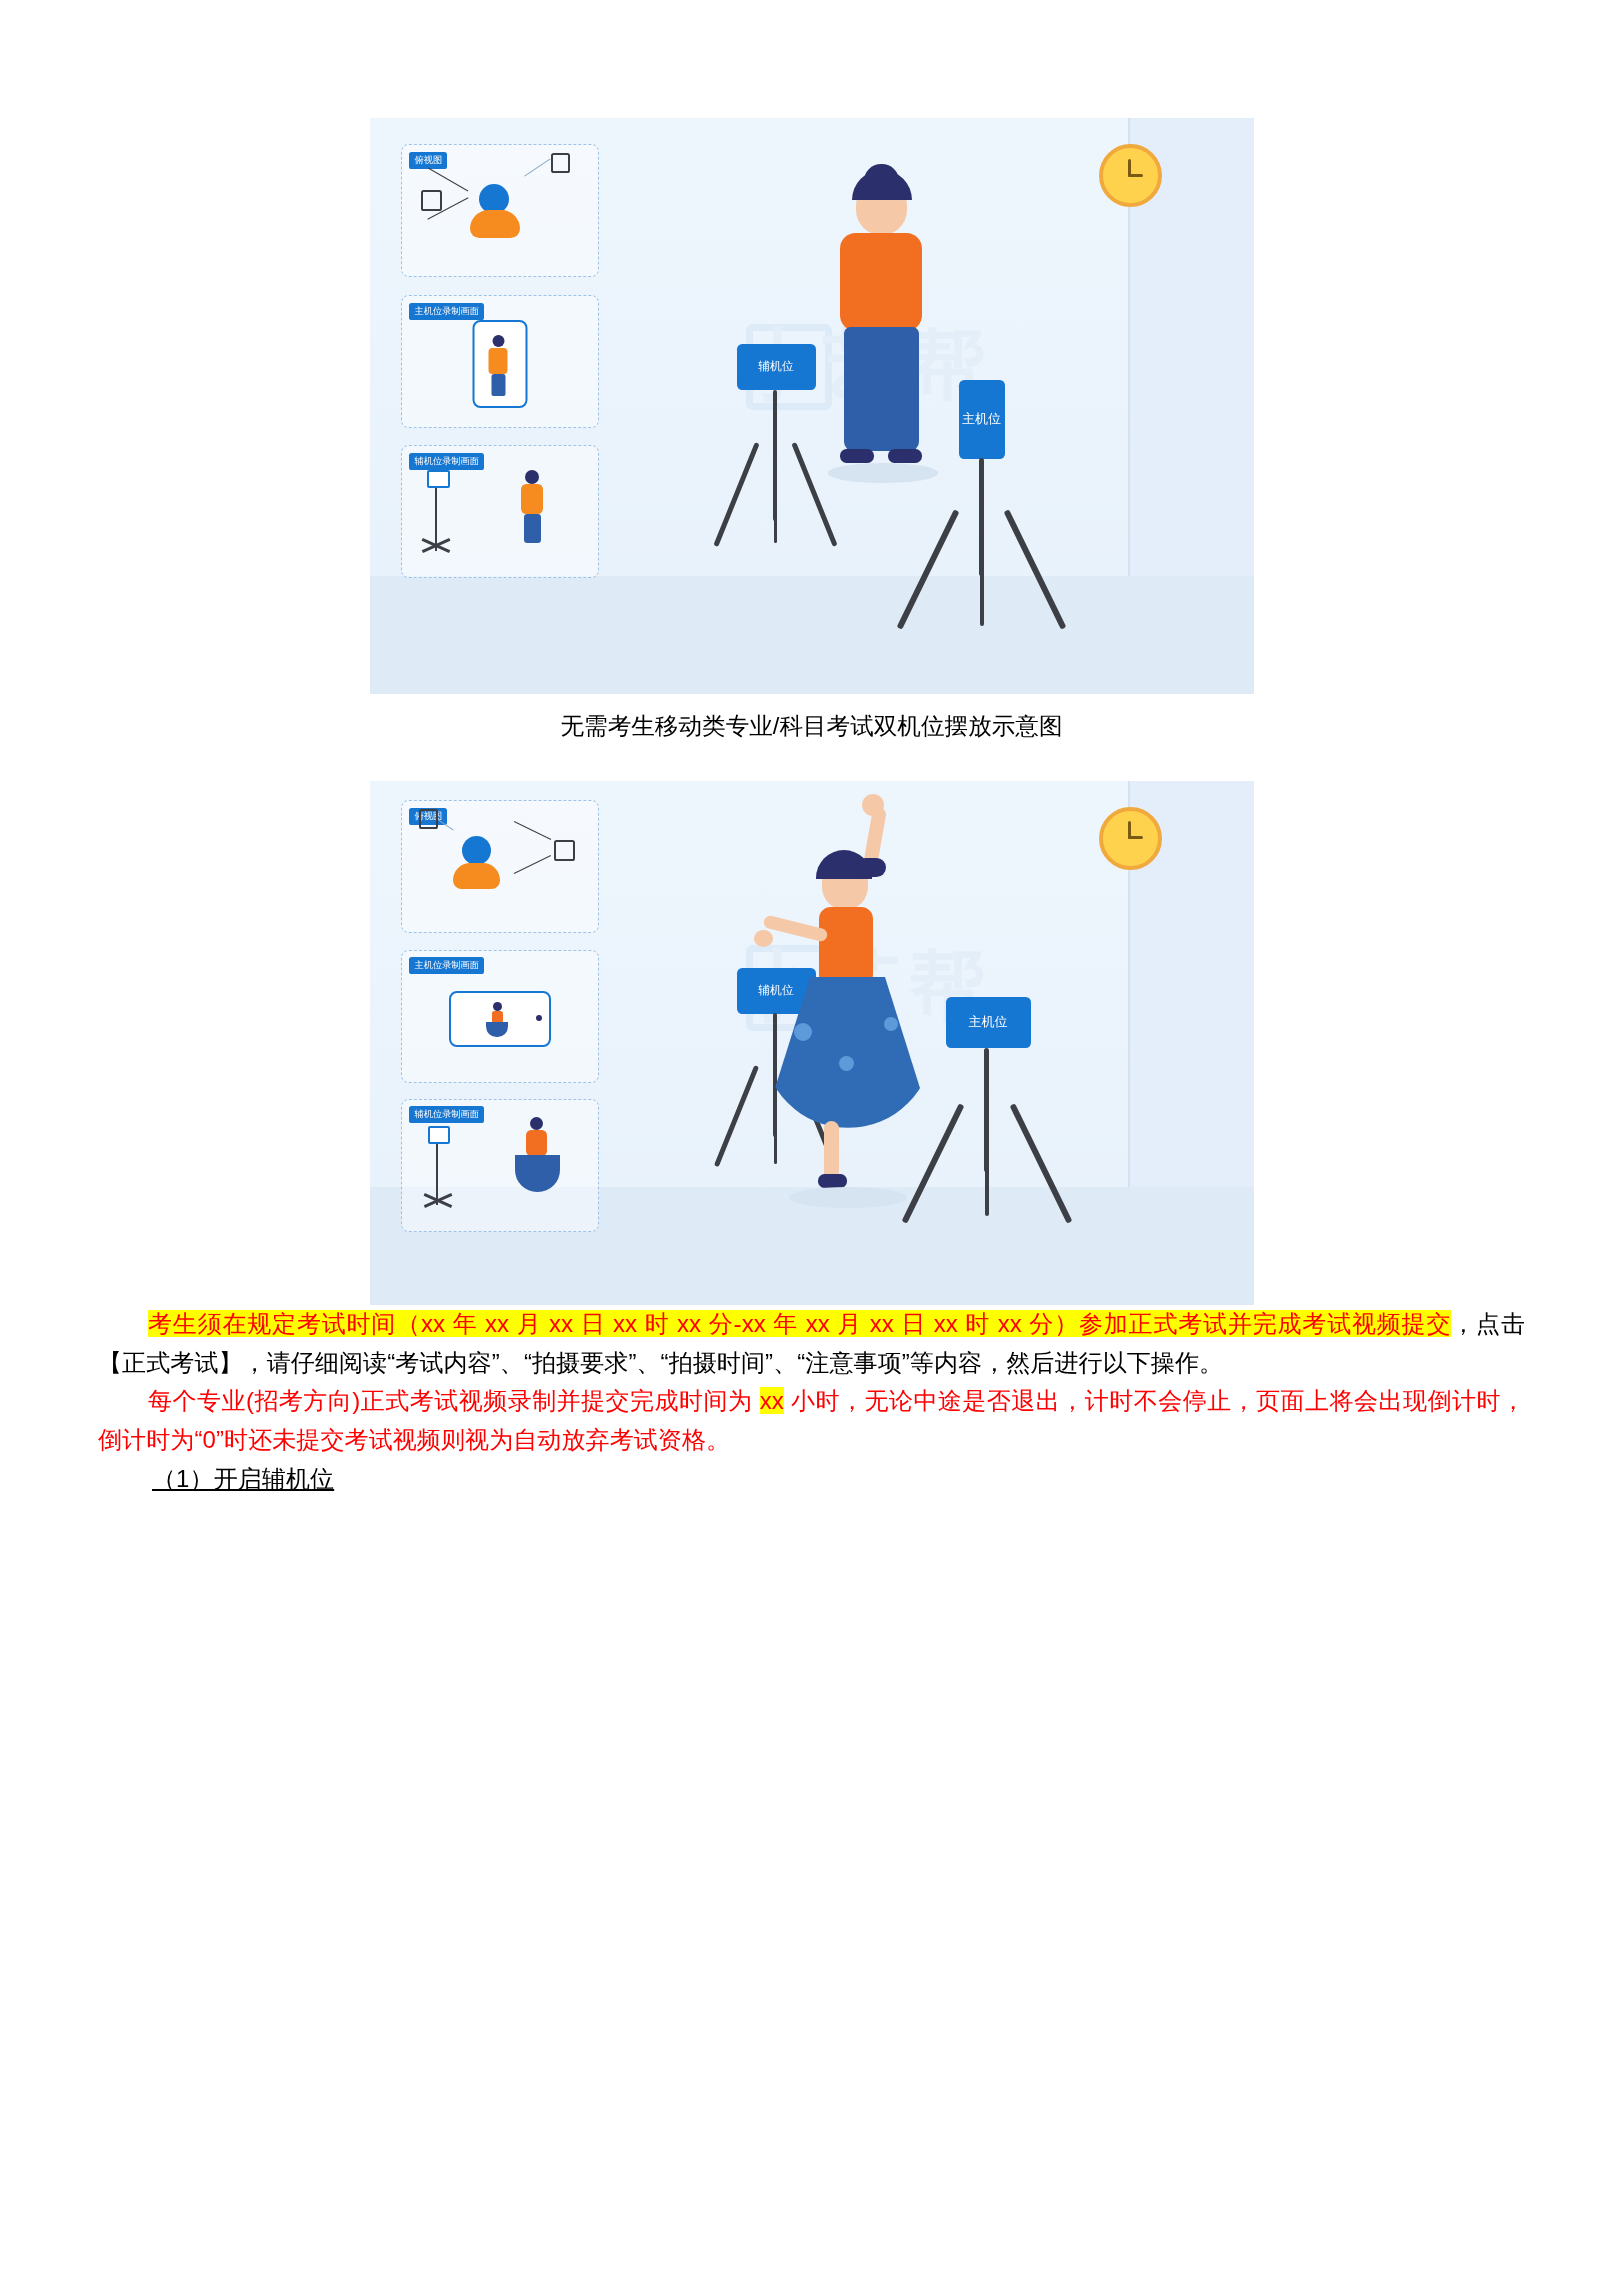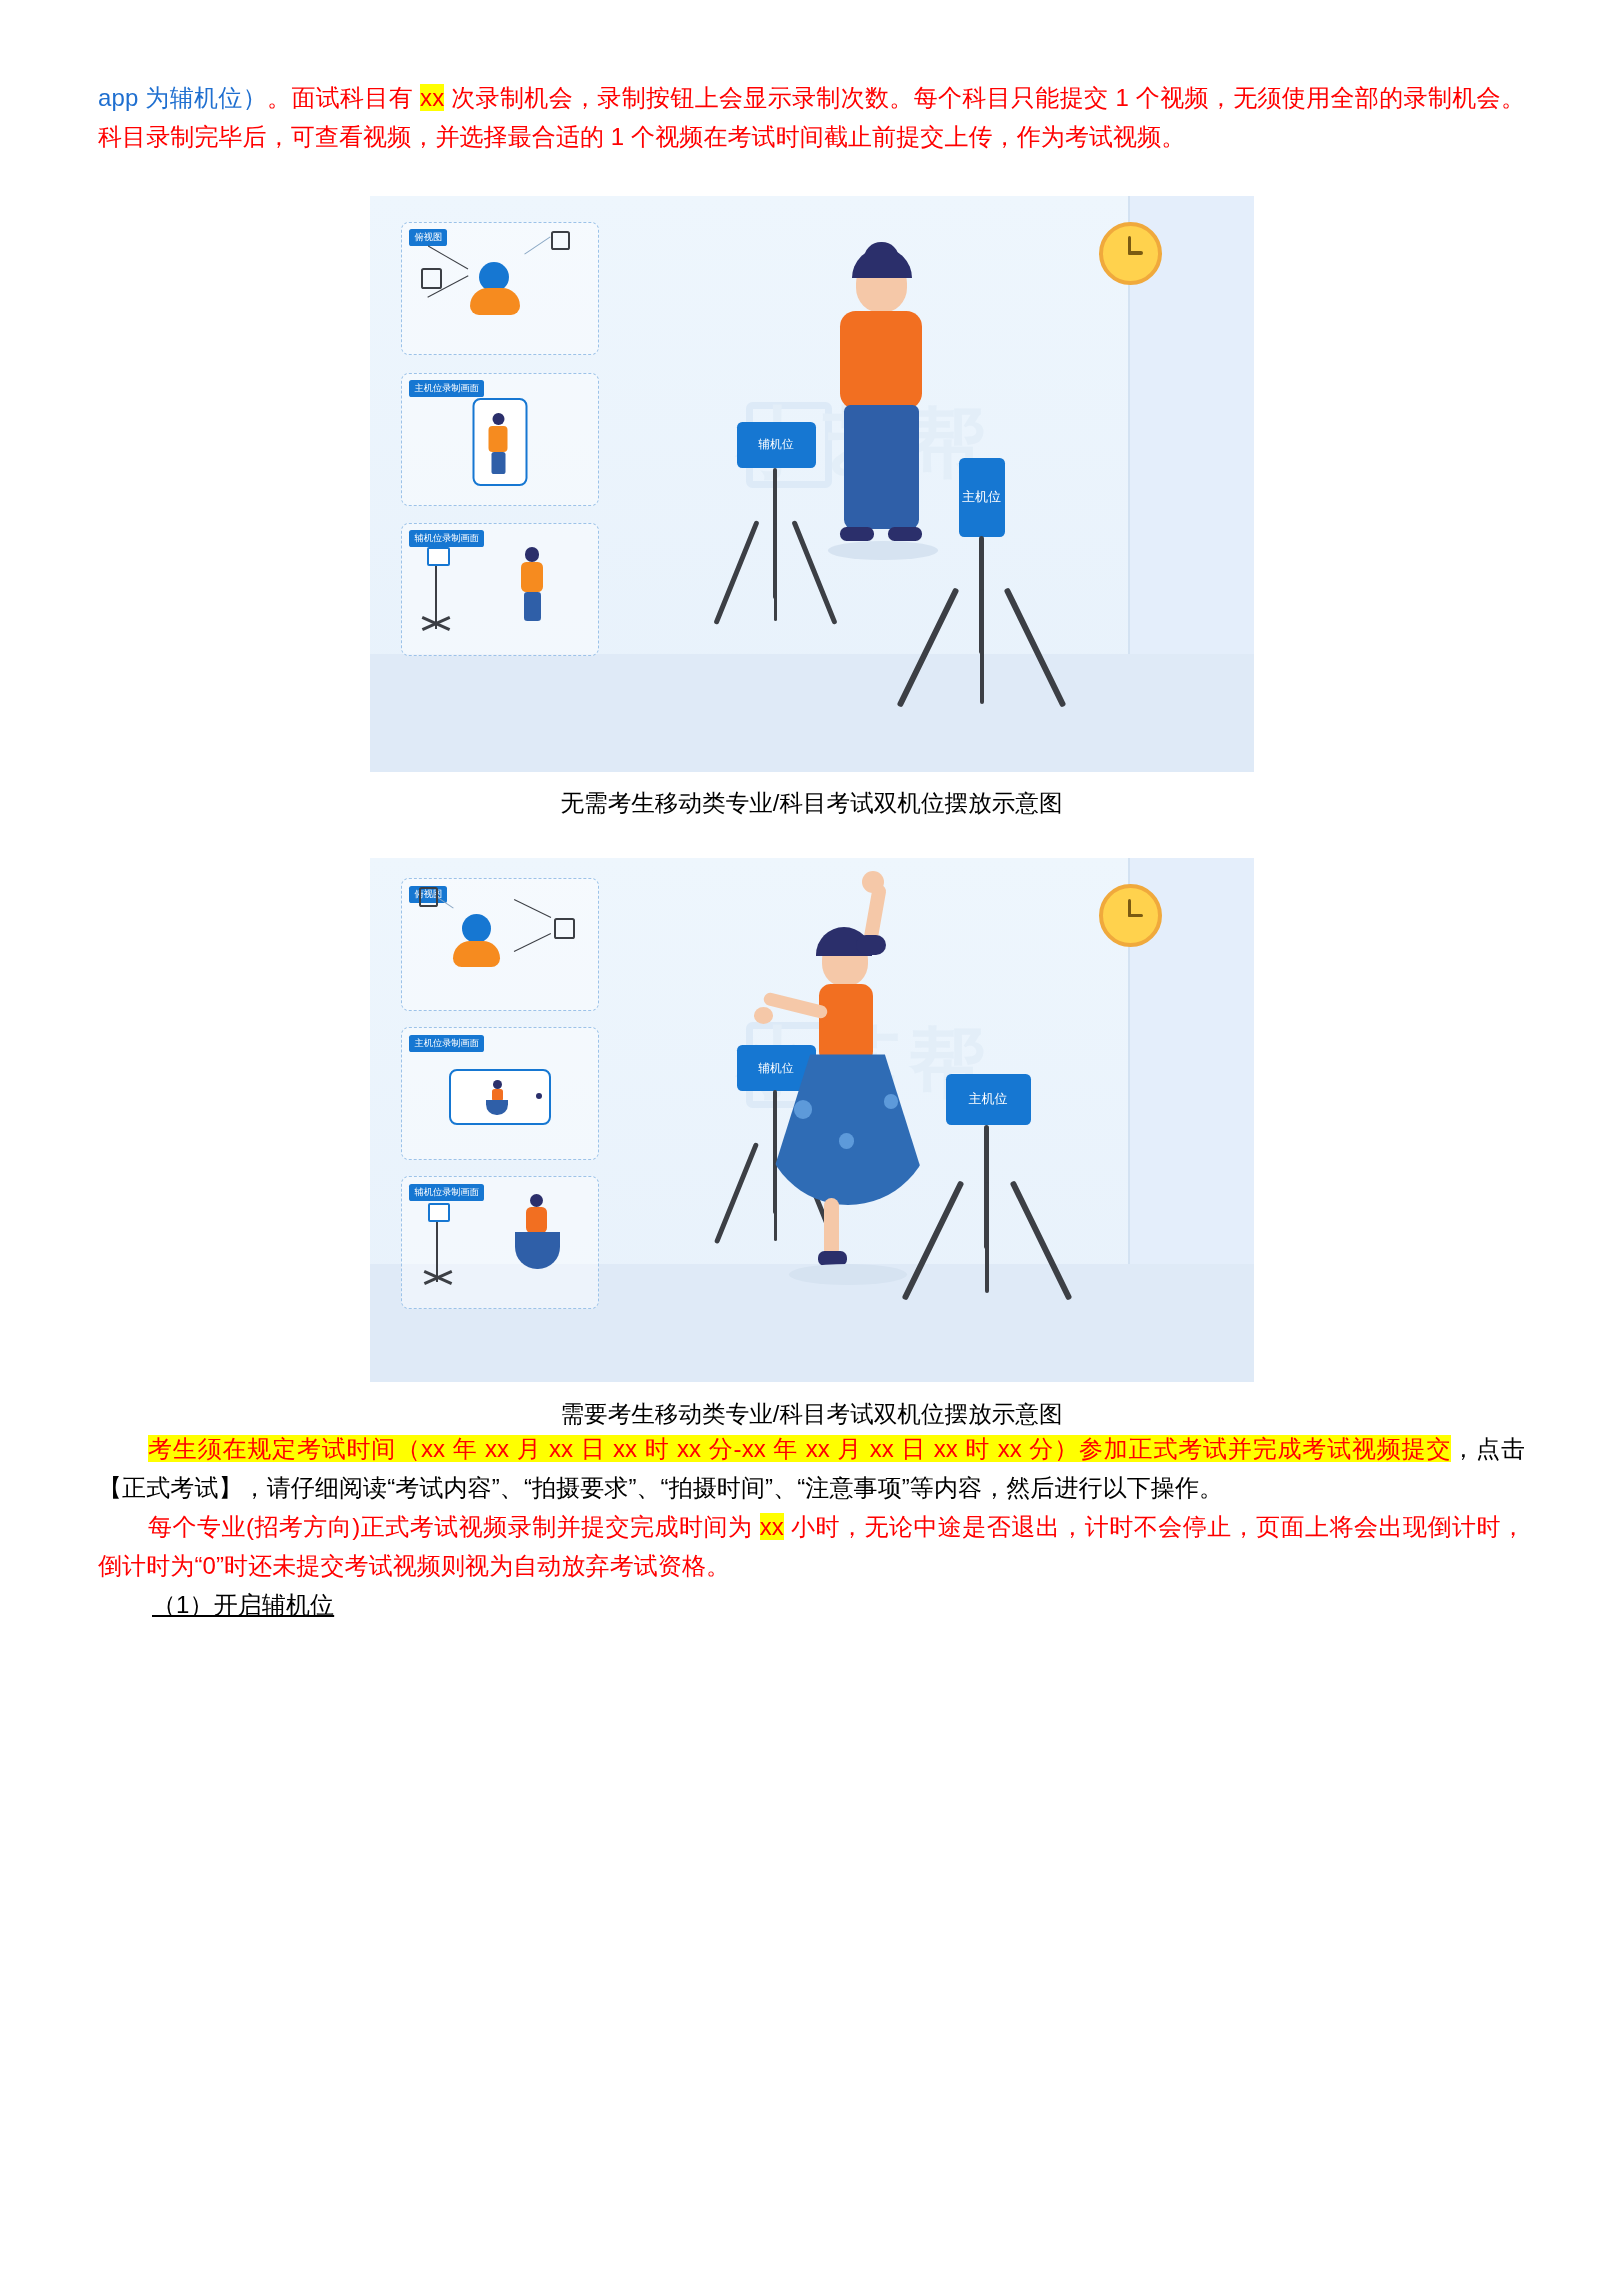--- a/index.html
+++ b/index.html
@@ -203,21 +203,20 @@
     margin: 41px 0 15.7px 0;
     color: #000;
     letter-spacing: 0.7px;
   }
 </style>
 </head>
 <body>
 
 <div class="page">
 
-  <p class="para"><span class="blue">app 为辅机位）</span><span class="red">。面试科目有 </span><span class="red hl">xx</span><span class="red"> 次录制机会，录制按钮上会显示录制次数。每个科目只能提交 1 个视频，无须使用全部的录制机会。科目录制完毕后，可查看视频，并选择最合适的 1 个视频在考试时间截止前提交上传，作为考试视频。</span></p>
 
   <div class="figure-wrap">
     <div class="illus">
       <div class="floor"></div>
       <div class="wall-corner"></div>
       <div class="wall-line"></div>
       <div class="wm-logo"></div>
       <div class="watermark">小艺帮</div>
 
       <div class="thumb thumb-1">
@@ -352,21 +351,20 @@
         <div style="position:absolute;left:384px;top:149px;width:19.6px;height:17px;background:#f5c8a8;border-radius:50%;"></div>
         <div style="position:absolute;left:393px;top:196px;width:170px;height:151px;background:#2f6cb5;border-radius:0 0 92px 92px;clip-path:polygon(28% 0, 72% 0, 100% 100%, 0 100%);"></div>
         <div style="position:absolute;left:424px;top:242px;width:18.3px;height:18.3px;border-radius:50%;background:#5d9ada;"></div>
         <div style="position:absolute;left:469px;top:275px;width:15.7px;height:15.7px;border-radius:50%;background:#5d9ada;"></div>
         <div style="position:absolute;left:514px;top:236px;width:14.4px;height:14.4px;border-radius:50%;background:#5d9ada;"></div>
         <div style="position:absolute;left:454px;top:340px;width:15.7px;height:59px;background:#f5c8a8;border-radius:7.9px;"></div>
         <div style="position:absolute;left:448px;top:393px;width:29px;height:14.4px;background:#2b2f6b;border-radius:6.5px;"></div>
         <div style="position:absolute;left:419px;top:406px;width:118px;height:21px;background:#d6e3f1;border-radius:50%;"></div>
       </div>
     </div>
-    <div class="caption">需要考生移动类专业/科目考试双机位摆放示意图</div>
   </div>
 
 
   <p class="para indent"><span class="red hl">考生须在规定考试时间（</span><span class="red hl">xx</span><span class="red hl"> 年 </span><span class="red hl">xx</span><span class="red hl"> 月 </span><span class="red hl">xx</span><span class="red hl"> 日 </span><span class="red hl">xx</span><span class="red hl"> 时 </span><span class="red hl">xx</span><span class="red hl"> 分-</span><span class="red hl">xx</span><span class="red hl"> 年 </span><span class="red hl">xx</span><span class="red hl"> 月 </span><span class="red hl">xx</span><span class="red hl"> 日 </span><span class="red hl">xx</span><span class="red hl"> 时 </span><span class="red hl">xx</span><span class="red hl"> 分）参加正式考试并完成考试视频提交</span><span>，点击【正式考试】，请仔细阅读“考试内容”、“拍摄要求”、“拍摄时间”、“注意事项”等内容，然后进行以下操作。</span></p>
 
   <p class="para indent"><span class="red">每个专业(招考方向)正式考试视频录制并提交完成时间为 </span><span class="red hl">xx</span><span class="red"> 小时，无论中途是否退出，计时不会停止，页面上将会出现倒计时，倒计时为“0”时还未提交考试视频则视为自动放弃考试资格。</span></p>
 
   <p class="para indent2">（1）开启辅机位</p>
 
 

